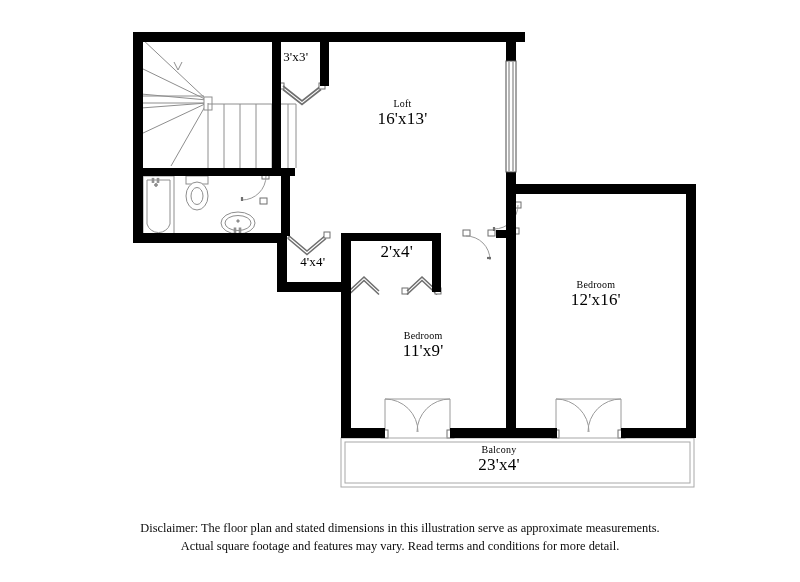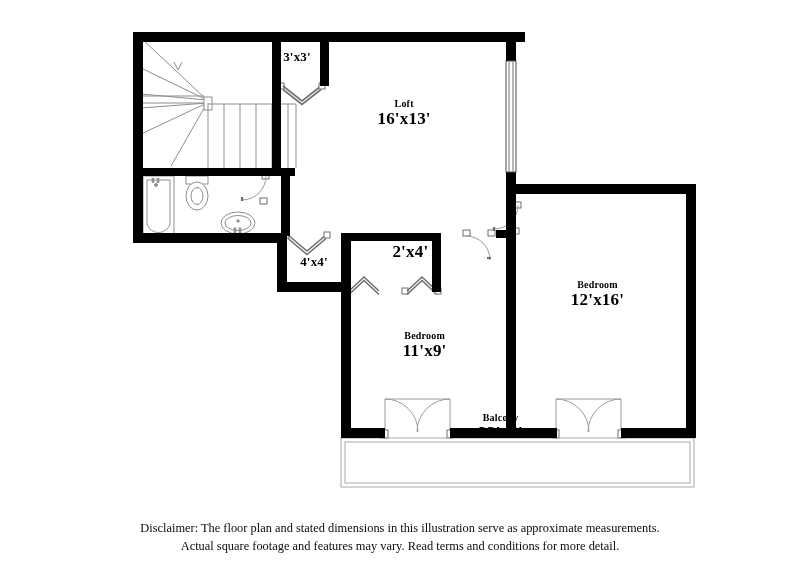--- a/index.html
+++ b/index.html
@@ -26,21 +26,21 @@
     position: absolute;
     left: 0;
     top: 0;
     display: block;
   }
   .room-label {
     position: absolute;
     text-align: center;
     color: #000000;
     font-family: "Liberation Serif", "DejaVu Serif", serif;
-    font-weight: bold;
+    font-weight: normal;
     line-height: 1.12;
     white-space: nowrap;
     letter-spacing: 0.2px;
     -webkit-font-smoothing: antialiased;
   }
   .room-label .room-name {
     display: block;
     font-size: 10px;
   }
   .room-label .room-dims {
@@ -252,36 +252,36 @@
   <div class="room-label" style="left: 377.438px; top: 97.6094px;">
     <span class="room-name">Loft</span>
     <span class="room-dims">16'x13'</span>
   </div>
 
   <div class="room-label dims-only" style="left: 300.133px; top: 254.727px;">
 
     <span class="room-dims">4'x4'</span>
   </div>
 
-  <div class="room-label" style="left: 380.391px; top: 230.609px; margin-left: 12px;">
+  <div class="room-label" style="left: 380.391px; top: 230.609px;">
     <span class="room-name">WIC</span>
     <span class="room-dims">2'x4'</span>
   </div>
 
   <div class="room-label" style="left: 402.836px; top: 329.609px;">
     <span class="room-name">Bedroom</span>
     <span class="room-dims">11'x9'</span>
   </div>
 
   <div class="room-label" style="left: 570.836px; top: 278.609px;">
     <span class="room-name">Bedroom</span>
     <span class="room-dims">12'x16'</span>
   </div>
 
-  <div class="room-label" style="left: 478.32px; top: 412px;">
+  <div class="room-label" style="left: 478.32px; top: 444px;">
     <span class="room-name">Balcony</span>
     <span class="room-dims">23'x4'</span>
   </div>
 
   <div id="disclaimer" style="top:520px;">
     <span>Disclaimer: The floor plan and stated dimensions in this illustration serve as approximate measurements.</span>
     <span>Actual square footage and features may vary. Read terms and conditions for more detail.</span>
   </div>
 
 </div>

